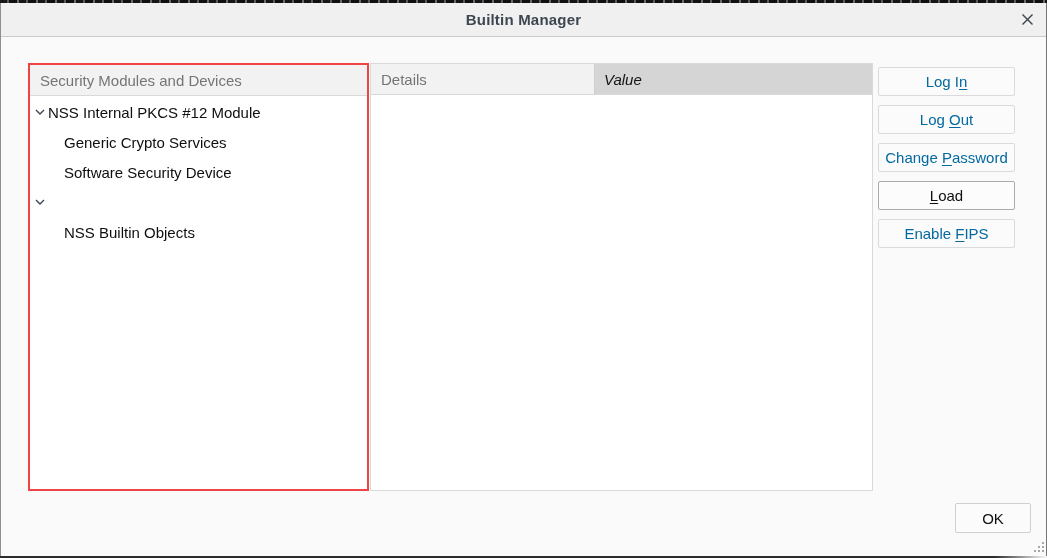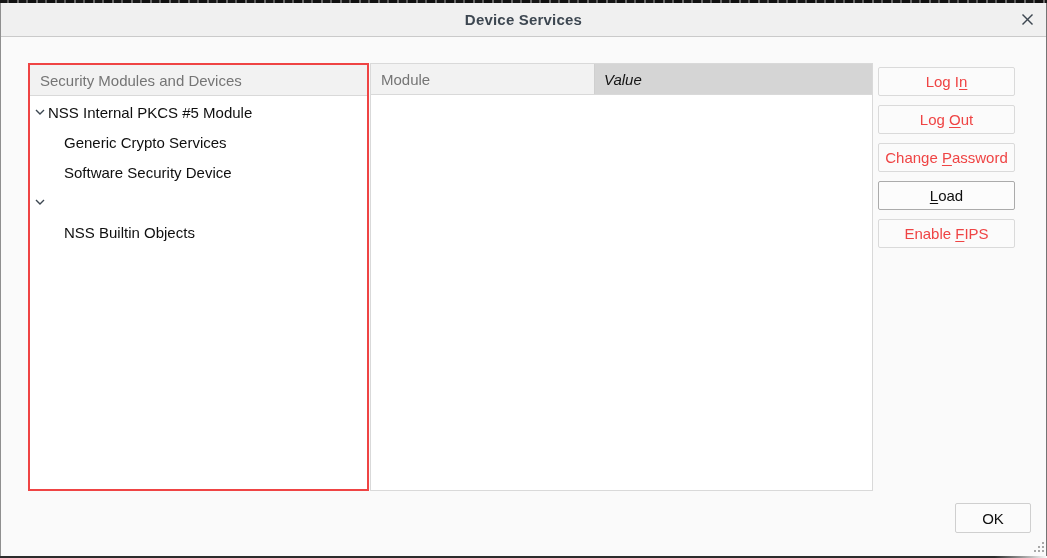--- a/index.html
+++ b/index.html
@@ -41,21 +41,21 @@
   .details-header{display:flex;height:31px;border-bottom:1px solid #d9d9d9;}
   .col-details{width:224px;background:#f2f2f2;color:#757575;font-size:15px;
     display:flex;align-items:center;padding-left:10px;border-right:1px solid #cfcfcf;}
   .col-value{flex:1;background:#d5d5d5;color:#141414;font-size:15px;
     display:flex;align-items:center;padding-left:9px;font-style:italic;}
   .details-body{position:absolute;top:32px;left:0;right:0;bottom:0;background:#ffffff;}
 
   
   .btn-col{position:absolute;left:878px;top:67px;width:137px;display:flex;flex-direction:column;gap:9px;}
   .action-btn{height:29px;width:100%;background:#fbfbfb;border:1px solid #dadada;border-radius:2px;
-    font-family:inherit;font-size:15px;color:#ef4444;padding:0;}
+    font-family:inherit;font-size:15px;color:#0369a1;padding:0;}
   .action-btn.enabled{color:#0f0f0f;border-color:#ababab;background:#fcfcfc;}
   .action-btn u{text-decoration:underline;text-underline-offset:2px;}
 
   
   .ok-btn{position:absolute;left:947px;top:503px;width:76px;height:30px;background:#fbfbfb;
     border:1px solid #cfcfcf;border-radius:2px;font-family:inherit;font-size:15px;color:#0f0f0f;margin-left:8px;}
 
   
   .grip{position:absolute;right:2px;bottom:4px;width:13px;height:13px;cursor:nwse-resize;}
   .grip::before{content:"";position:absolute;width:2px;height:2px;background:#a8a8a8;right:1px;top:1px;
@@ -64,39 +64,39 @@
 </head>
 <body>
 
 <div class="window">
   <div class="edge-top"></div>
   <div class="edge-left"></div>
   <div class="edge-right"></div>
   <div class="edge-bottom"></div>
 
   <div class="titlebar">
-    <div class="title">Device Services</div>
+    <div class="title">Builtin Manager</div>
     <div class="close-btn">
       <svg width="13" height="13" viewBox="0 0 13 13">
         <line x1="1.5" y1="1.5" x2="11.5" y2="11.5" stroke="#3d4751" stroke-width="1.4"></line>
         <line x1="11.5" y1="1.5" x2="1.5" y2="11.5" stroke="#3d4751" stroke-width="1.4"></line>
       </svg>
     </div>
   </div>
 
   <div class="tree-panel">
     <div class="panel-header">Security Modules and Devices</div>
     <div class="tree-body" id="tree-body">
         <div class="tree-row parent">
           <span class="twisty">
             <svg width="10" height="6" viewBox="0 0 10 6">
               <polyline points="1,1 5,5 9,1" fill="none" stroke="#3d4751" stroke-width="1.4"></polyline>
             </svg>
           </span>
-          <span>NSS Internal PKCS #5 Module</span>
+          <span>NSS Internal PKCS #12 Module</span>
         </div>
         <div class="tree-row child">
           <span>Generic Crypto Services</span>
         </div>
         <div class="tree-row child">
           <span>Software Security Device</span>
         </div>
         <div class="tree-row parent">
           <span class="twisty">
             <svg width="10" height="6" viewBox="0 0 10 6">
@@ -105,21 +105,21 @@
           </span>
         </div>
         <div class="tree-row child">
           <span>NSS Builtin Objects</span>
         </div>
       </div>
   </div>
 
   <div class="details-panel">
     <div class="details-header">
-      <div class="col-details">Module</div>
+      <div class="col-details">Details</div>
       <div class="col-value">Value</div>
     </div>
     <div class="details-body"></div>
   </div>
 
   <div class="btn-col" id="action-buttons">
       <button class="action-btn">Log I<u>n</u></button>
       <button class="action-btn">Log <u>O</u>ut</button>
       <button class="action-btn">Change <u>P</u>assword</button>
       <button class="action-btn enabled"><u>L</u>oad</button>

